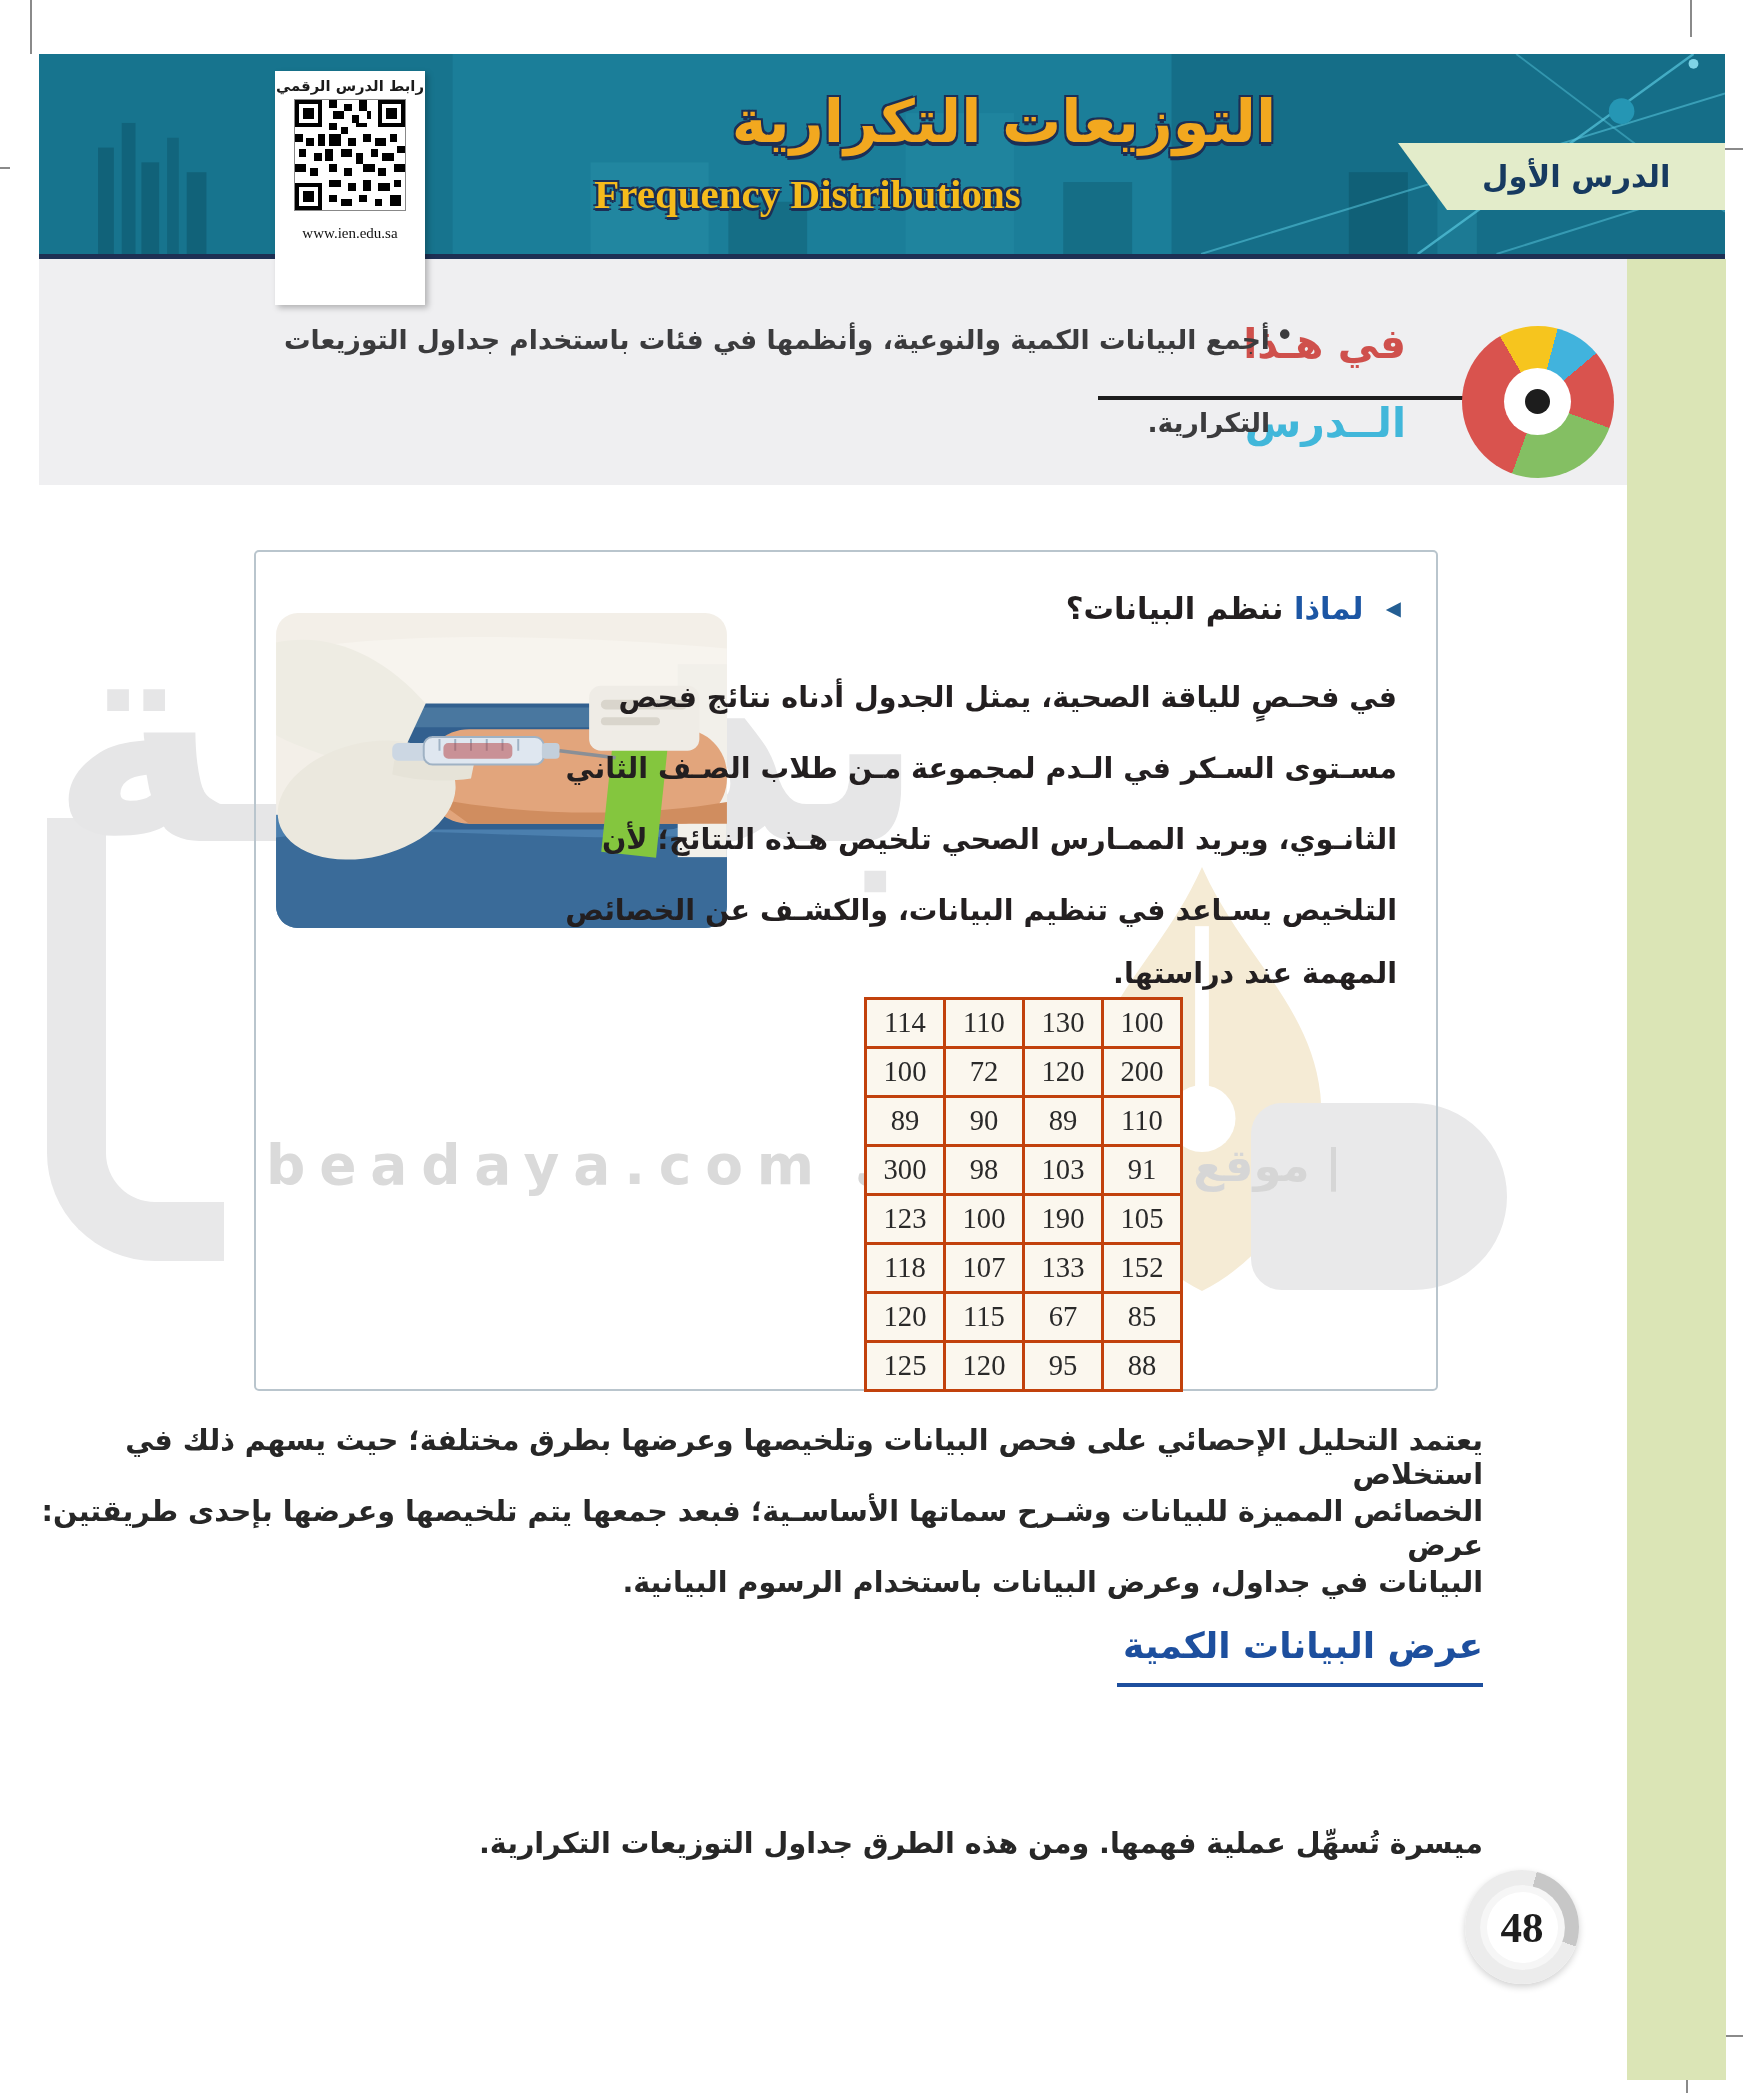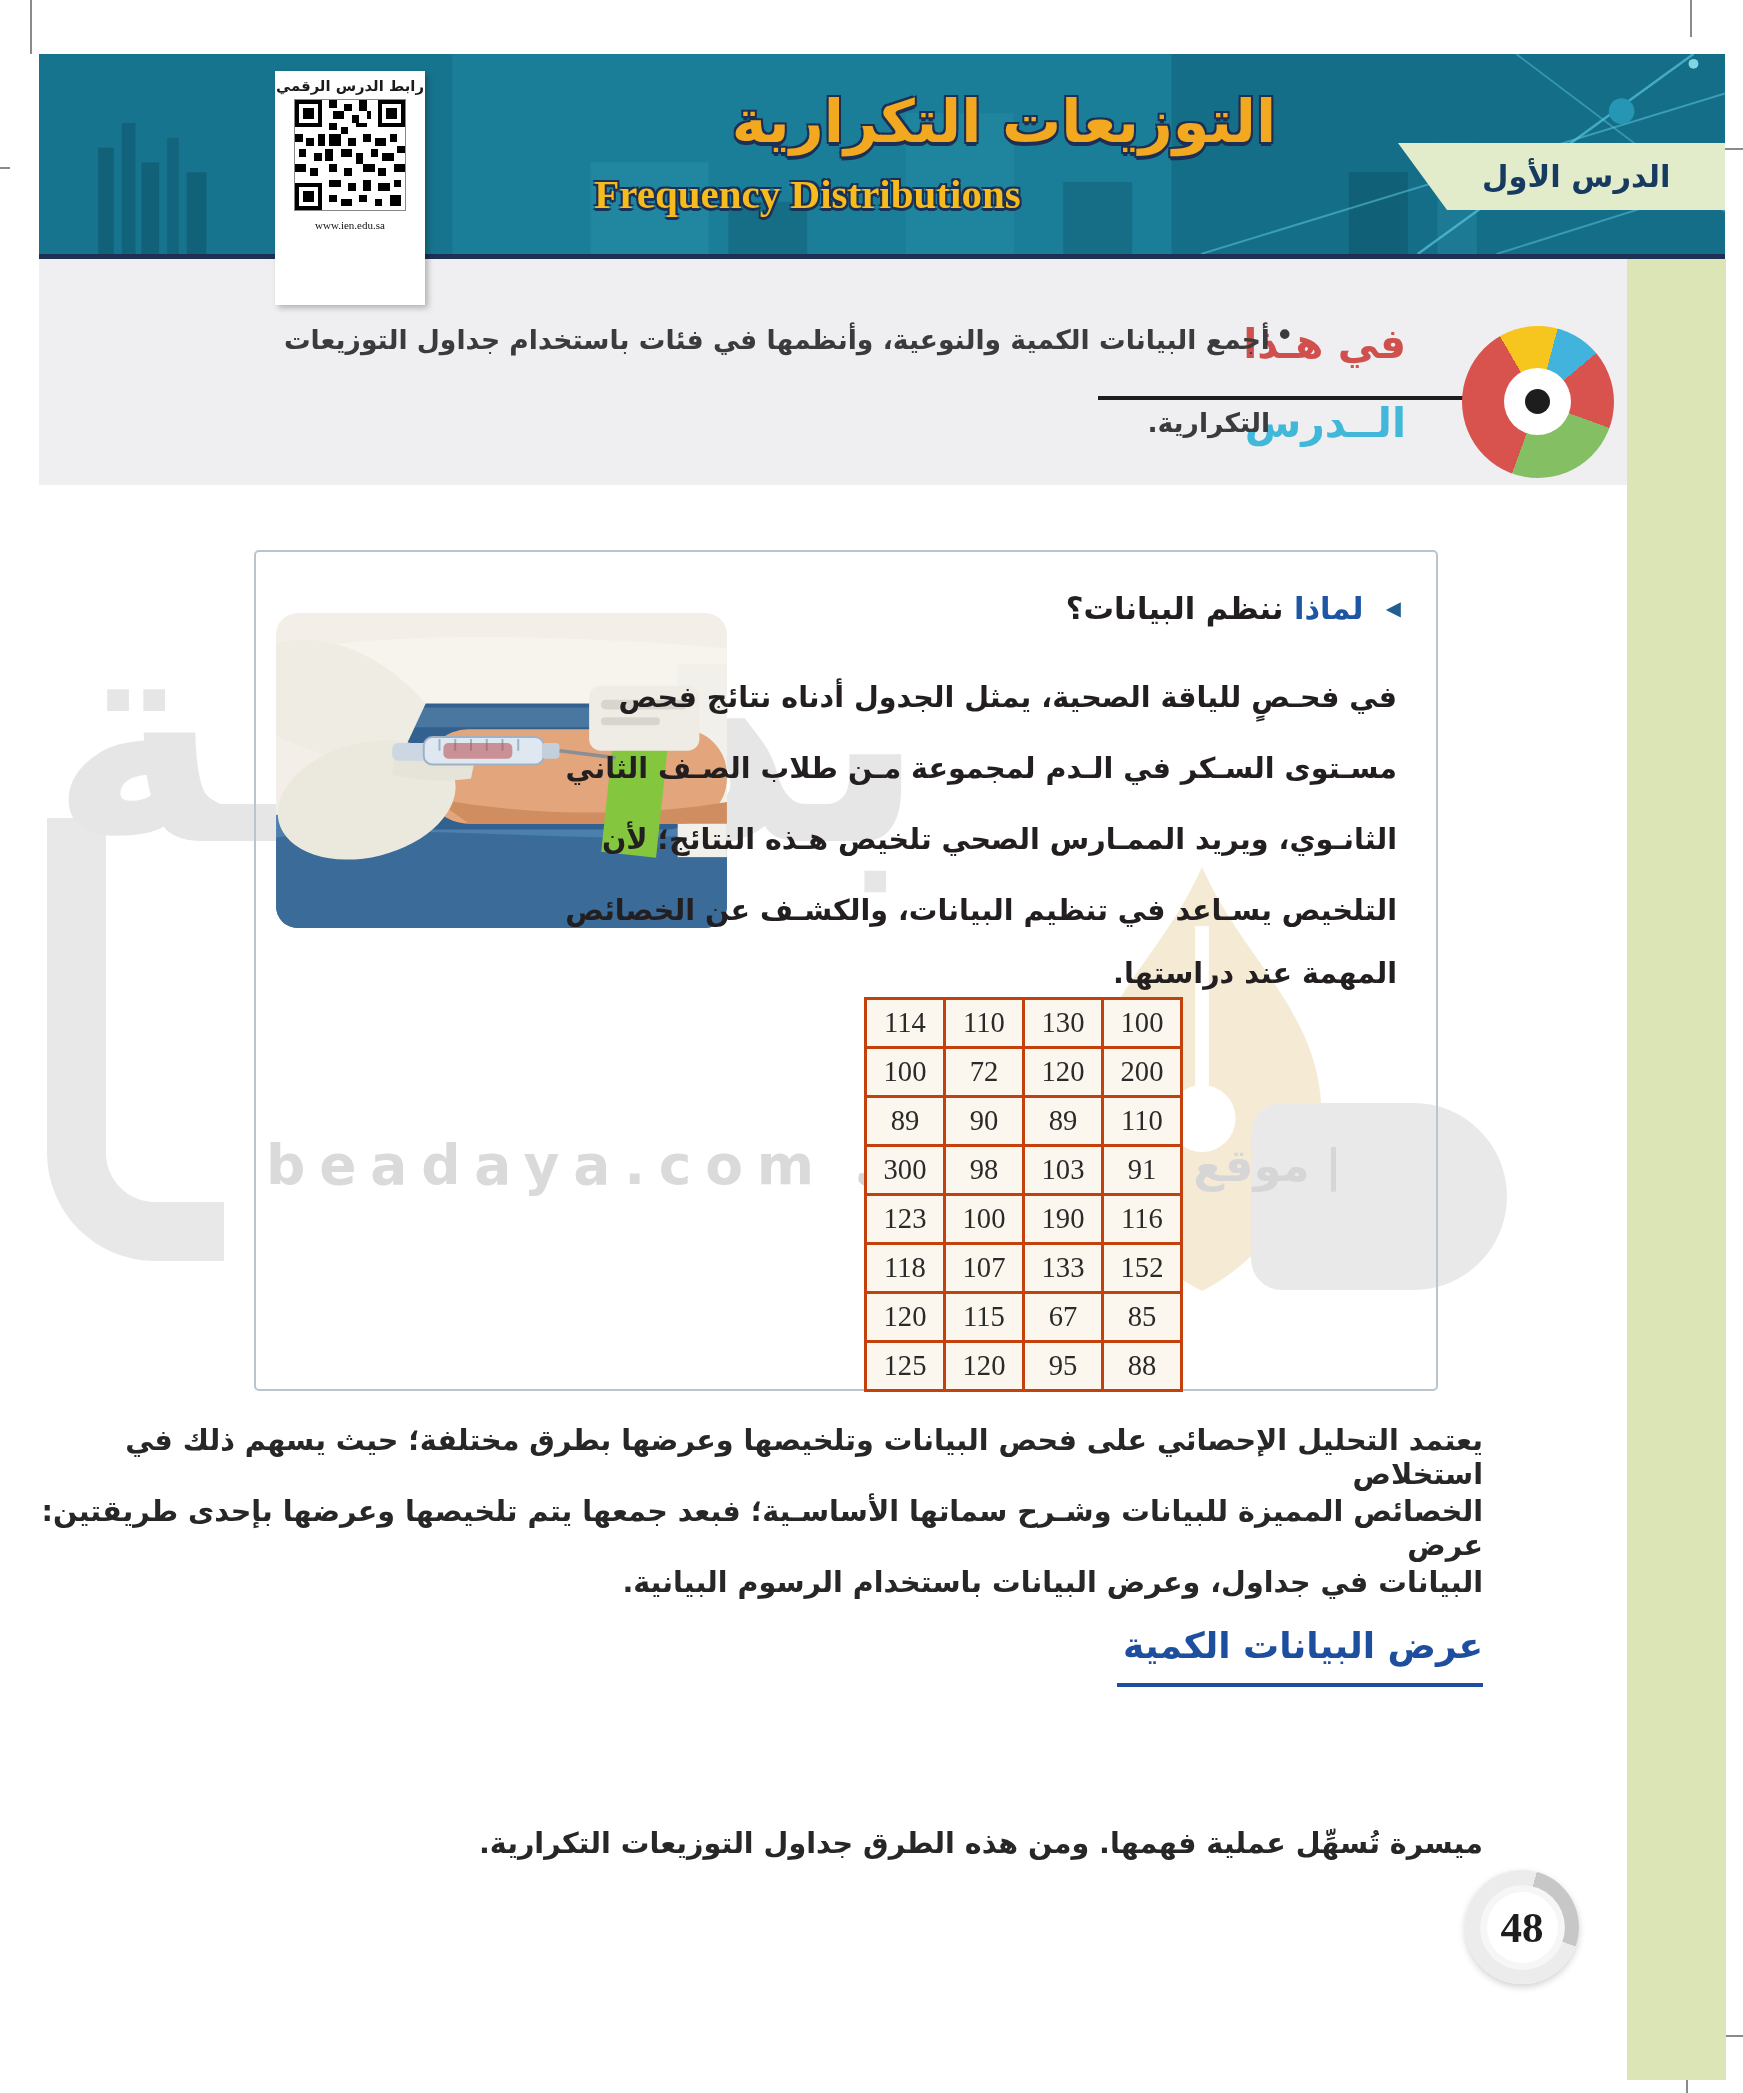--- a/index.html
+++ b/index.html
@@ -23,21 +23,21 @@
               clip-path:polygon(0 0,100% 0,100% 100%,15% 100%);
               display:flex;align-items:center;justify-content:center;}
   .lesson-tab span{direction:rtl;font-size:30.5px;font-weight:bold;color:#173a60;padding-left:29.6px;}
 
   
   .qr-box{position:absolute;left:236px;top:16.7px;width:150px;height:234px;background:#fff;
           box-shadow:3px 3px 5.9px rgba(0,0,0,.25);z-index:5;display:flex;flex-direction:column;
           align-items:center;justify-content:flex-start;padding-top:5.9px;box-sizing:border-box;}
   .qr-label{direction:rtl;font-size:14.8px;font-weight:bold;color:#1b1b1b;margin-bottom:5.9px;}
   .qr-art{width:110px;height:110px;border:1px solid #888;}
-  .qr-url{font-family:"Liberation Serif",serif;font-size:11px;color:#111;margin-top:8px;}
+  .qr-url{font-family:"Liberation Serif",serif;font-size:15px;color:#111;margin-top:14px;}
 
   
   .intro{position:absolute;left:39px;top:259px;width:1588px;height:226px;background:#efeff1;}
   .intro-label-red{position:absolute;right:221px;top:61px;direction:rtl;font-size:41px;
                    font-weight:bold;color:#cf504c;}
   .intro-label-blue{position:absolute;right:221px;top:140px;direction:rtl;font-size:41px;
                     font-weight:bold;color:#41b7da;}
   .intro-rule{position:absolute;left:1059px;top:137px;width:445px;height:3.9px;background:#1d1d1d;}
   .donut{position:absolute;left:1423px;top:67px;width:152px;height:152px;border-radius:50%;
          background:conic-gradient(from 0deg,#f6c51e 0 15deg,#41b3dd 15deg 50deg,#d9534e 50deg 110deg,
@@ -292,21 +292,21 @@
       <div class="cell">90</div>
       <div class="cell">89</div>
       <div class="cell">110</div>
       <div class="cell">300</div>
       <div class="cell">98</div>
       <div class="cell">103</div>
       <div class="cell">91</div>
       <div class="cell">123</div>
       <div class="cell">100</div>
       <div class="cell">190</div>
-      <div class="cell">116</div>
+      <div class="cell">105</div>
       <div class="cell">118</div>
       <div class="cell">107</div>
       <div class="cell">133</div>
       <div class="cell">152</div>
       <div class="cell">120</div>
       <div class="cell">115</div>
       <div class="cell">67</div>
       <div class="cell">85</div>
       <div class="cell">125</div>
       <div class="cell">120</div>

